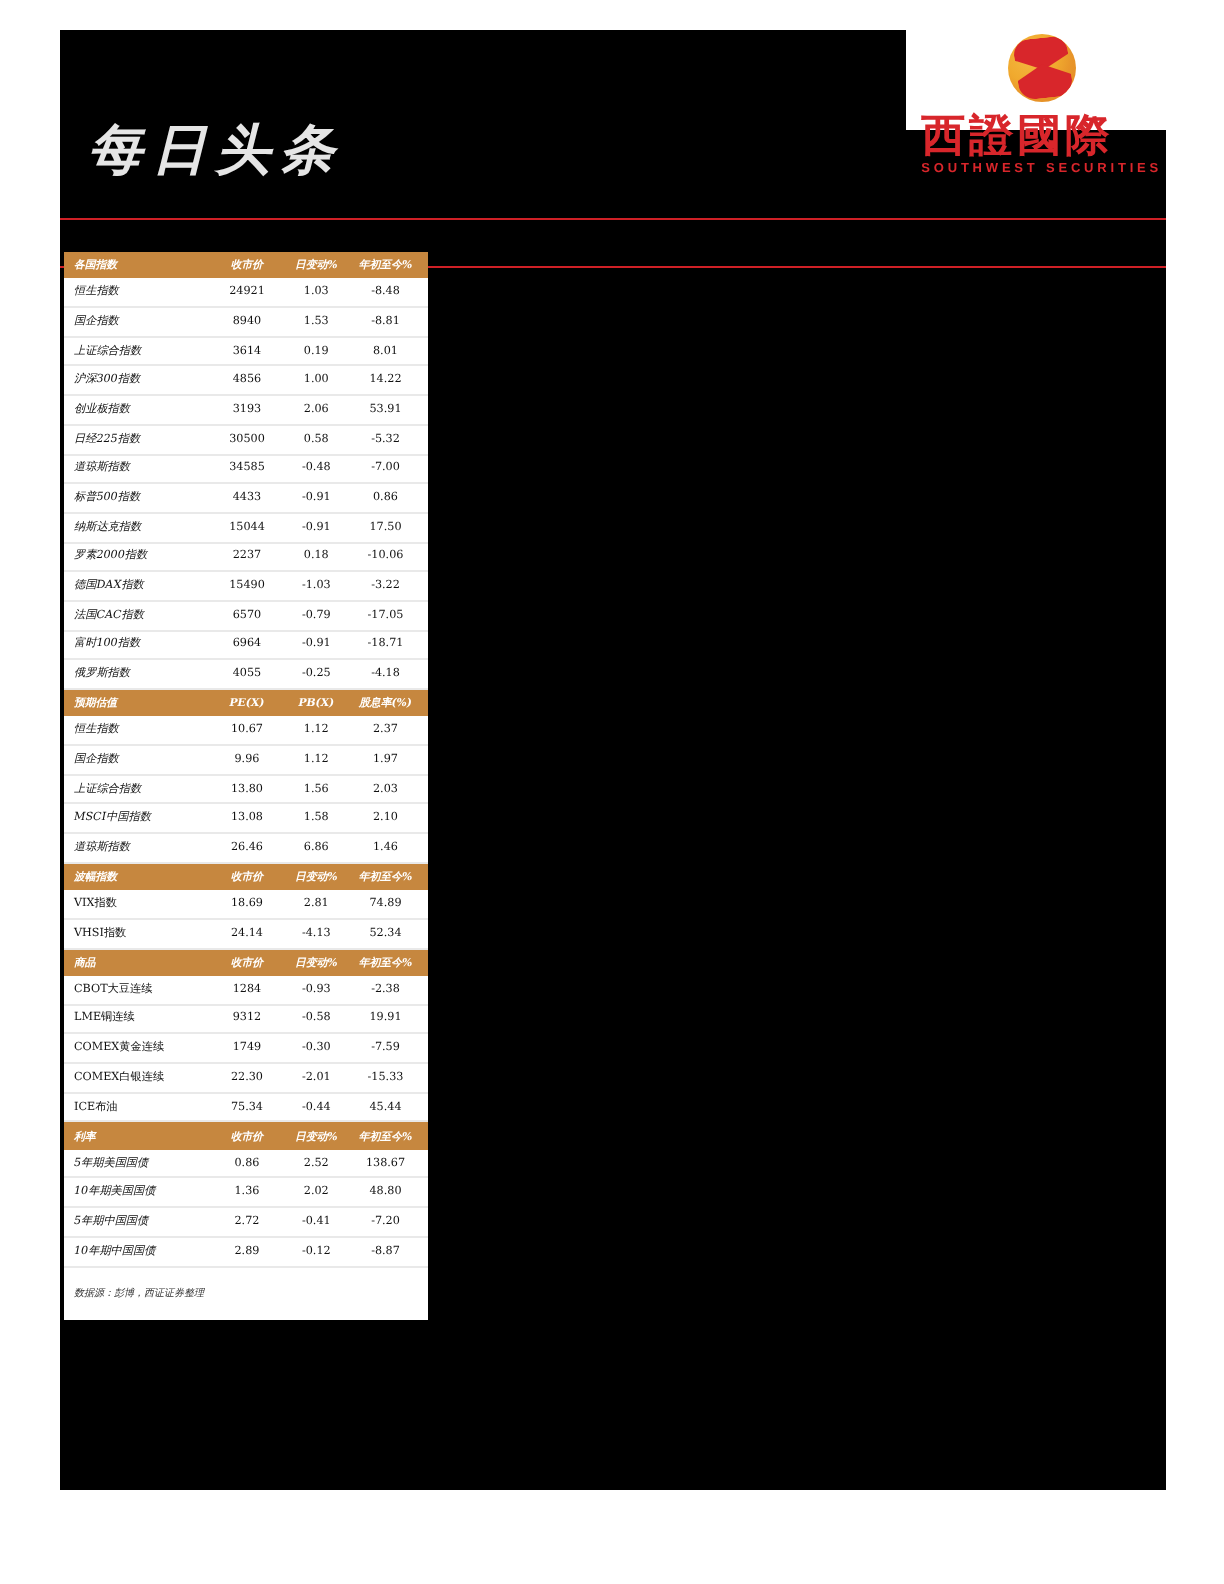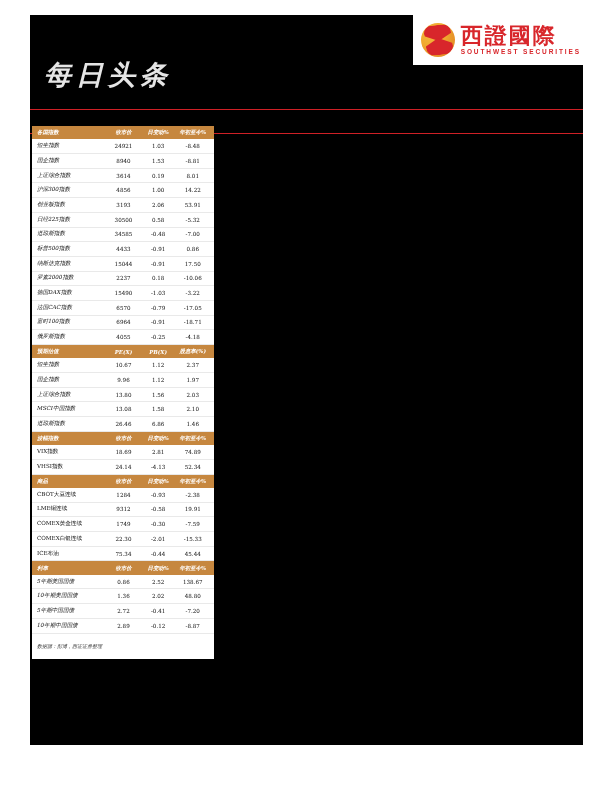--- a/index.html
+++ b/index.html
@@ -37,20 +37,21 @@
   #logo-block {
     position: absolute;
     right: 0px;
     top: 0px;
     height: 46px;
     display: flex;
     align-items: center;
     gap: 6px;
     padding: 2px 2px 2px 8px;
     background: #ffffff;
+    flex-direction: column;
   }
   #logo-mark {
     width: 34px;
     height: 34px;
     border-radius: 50%;
     background: radial-gradient(circle at 34% 32%, #f5b942 0%, #f0a92e 42%, #e8962a 62%, #e3871f 100%);
     position: relative;
     overflow: hidden;
     flex: none;
   }

